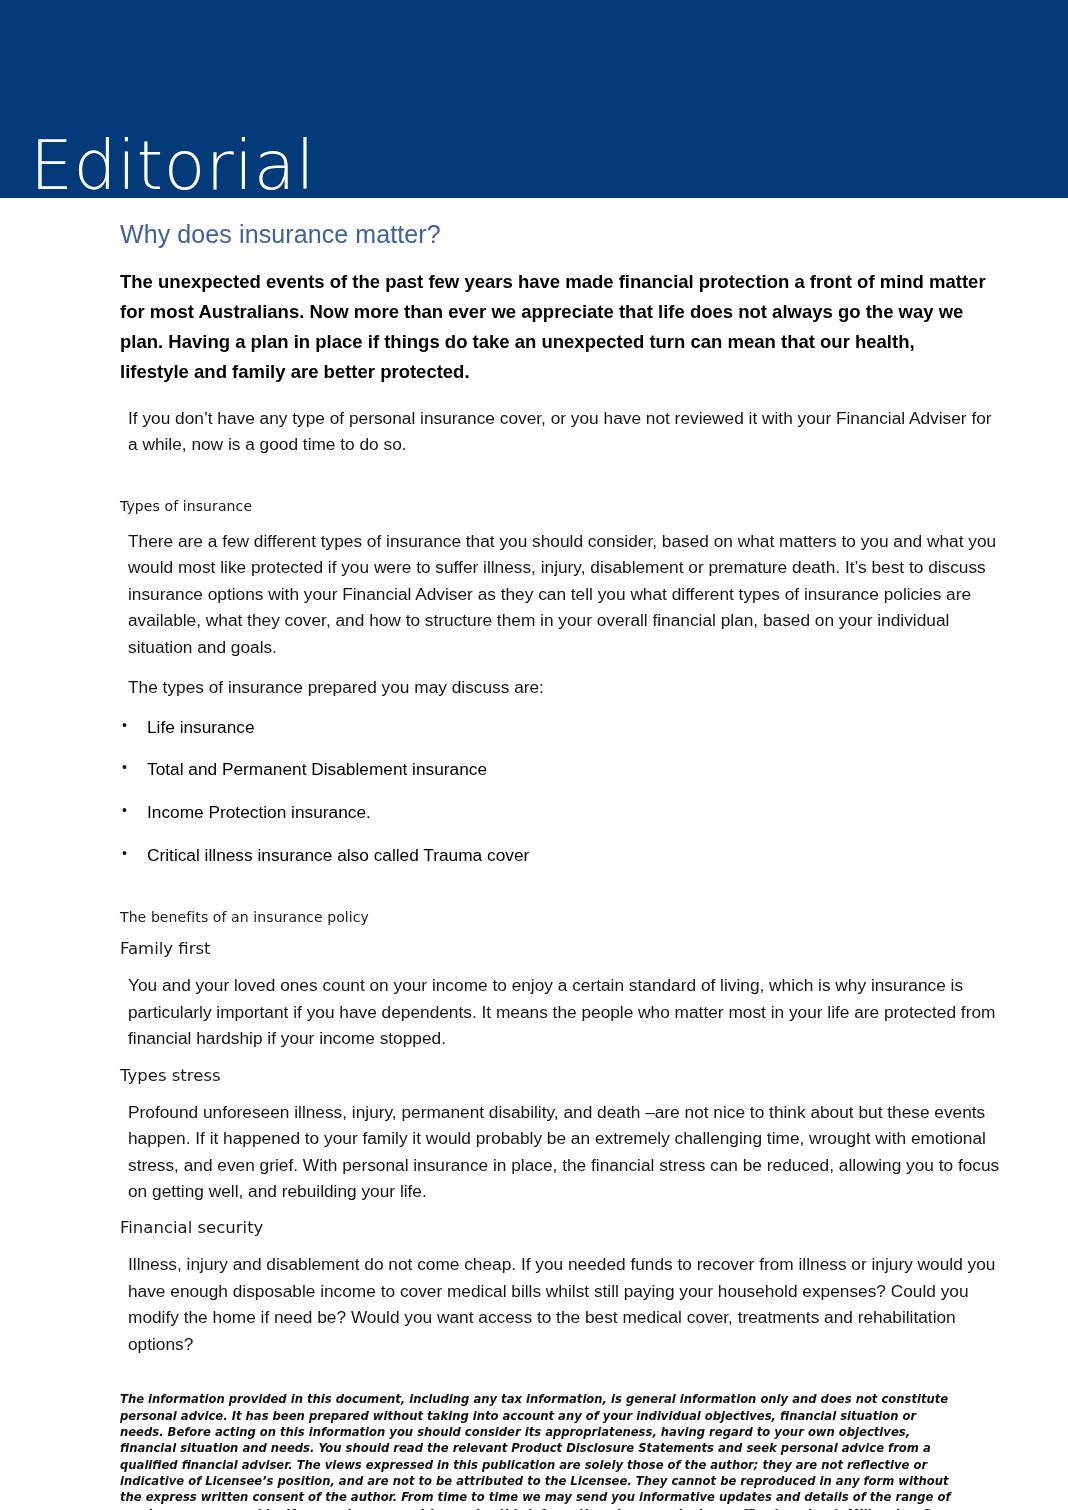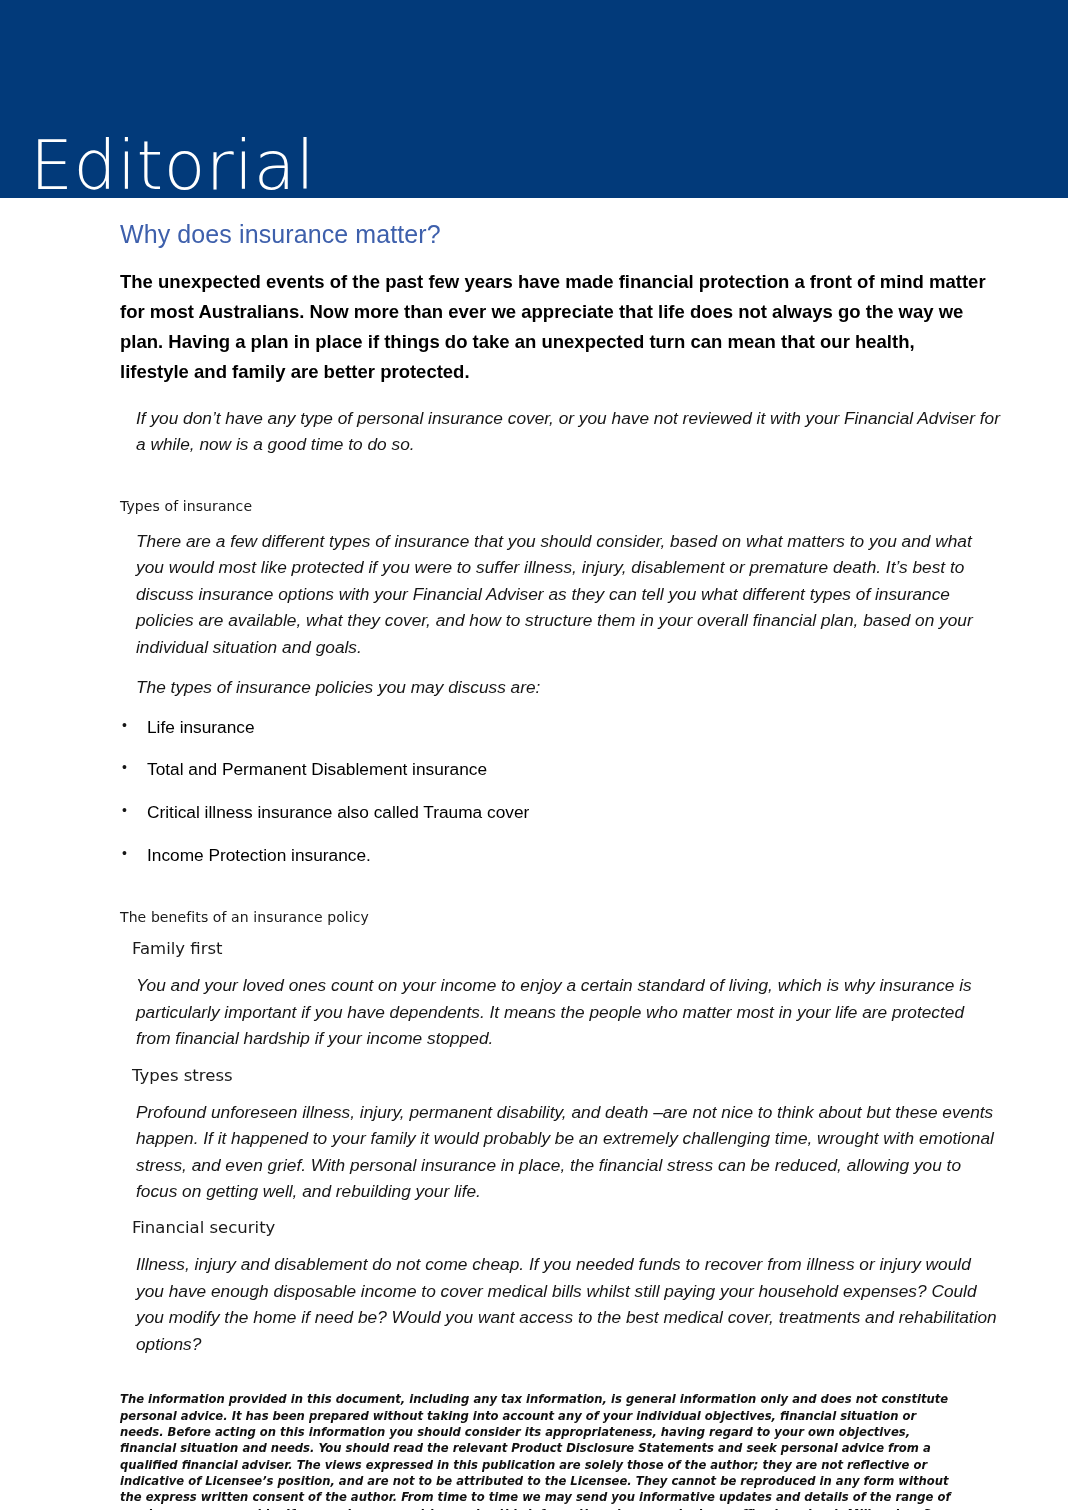--- a/index.html
+++ b/index.html
@@ -72,40 +72,39 @@
     line-height: 1.62;
     margin: 0 16px 18px 0;
     color: #000000;
   }
 
   p.body {
     font-family: "Liberation Sans", sans-serif;
     font-weight: normal;
     font-size: 17.3px;
     line-height: 1.53;
-    margin: 0 0 14px 16px;
+    margin: 0 0 14px 8px;
     color: #161616;
-    font-style: italic;
   }
 
   h2.section {
     font-family: "DejaVu Sans", sans-serif;
     font-weight: 400;
     font-size: 14px;
     color: #1a1a1a;
     margin: 40px 0 14px 0;
     letter-spacing: 0.1px;
   }
 
   h3.subsection {
     font-family: "DejaVu Sans", sans-serif;
     font-weight: 400;
     font-size: 16.5px;
     color: #1a1a1a;
-    margin: 10px 0 14px 12px;
+    margin: 10px 0 14px 0;
   }
 
   ul.bullets {
     list-style: none;
     margin: 0 0 10px 0;
     padding: 0;
   }
   ul.bullets li {
     position: relative;
     padding-left: 27px;
@@ -152,27 +151,27 @@
     <h1 class="doc-title">Why does insurance matter?</h1>
 
     <p class="lead">The unexpected events of the past few years have made financial protection a front of mind matter for most Australians. Now more than ever we appreciate that life does not always go the way we plan. Having a plan in place if things do take an unexpected turn can mean that our health, lifestyle and family are better protected.</p>
 
     <p class="body">If you don’t have any type of personal insurance cover, or you have not reviewed it with your Financial Adviser for a while, now is a good time to do so.</p>
 
     <h2 class="section">Types of insurance</h2>
 
     <p class="body">There are a few different types of insurance that you should consider, based on what matters to you and what you would most like protected if you were to suffer illness, injury, disablement or premature death. It’s best to discuss insurance options with your Financial Adviser as they can tell you what different types of insurance policies are available, what they cover, and how to structure them in your overall financial plan, based on your individual situation and goals.</p>
 
-    <p class="body">The types of insurance policies you may discuss are:</p>
+    <p class="body">The types of insurance prepared you may discuss are:</p>
 
     <ul class="bullets">
       <li>Life insurance</li>
       <li>Total and Permanent Disablement insurance</li>
+      <li>Income Protection insurance.</li>
       <li>Critical illness insurance also called Trauma cover</li>
-      <li>Income Protection insurance.</li>
     </ul>
 
     <h2 class="section">The benefits of an insurance policy</h2>
 
     <h3 class="subsection">Family first</h3>
     <p class="body">You and your loved ones count on your income to enjoy a certain standard of living, which is why insurance is particularly important if you have dependents. It means the people who matter most in your life are protected from financial hardship if your income stopped.</p>
 
     <h3 class="subsection">Types stress</h3>
     <p class="body">Profound unforeseen illness, injury, permanent disability, and death –are not nice to think about but these events happen. If it happened to your family it would probably be an extremely challenging time, wrought with emotional stress, and even grief. With personal insurance in place, the financial stress can be reduced, allowing you to focus on getting well, and rebuilding your life.</p>
 

